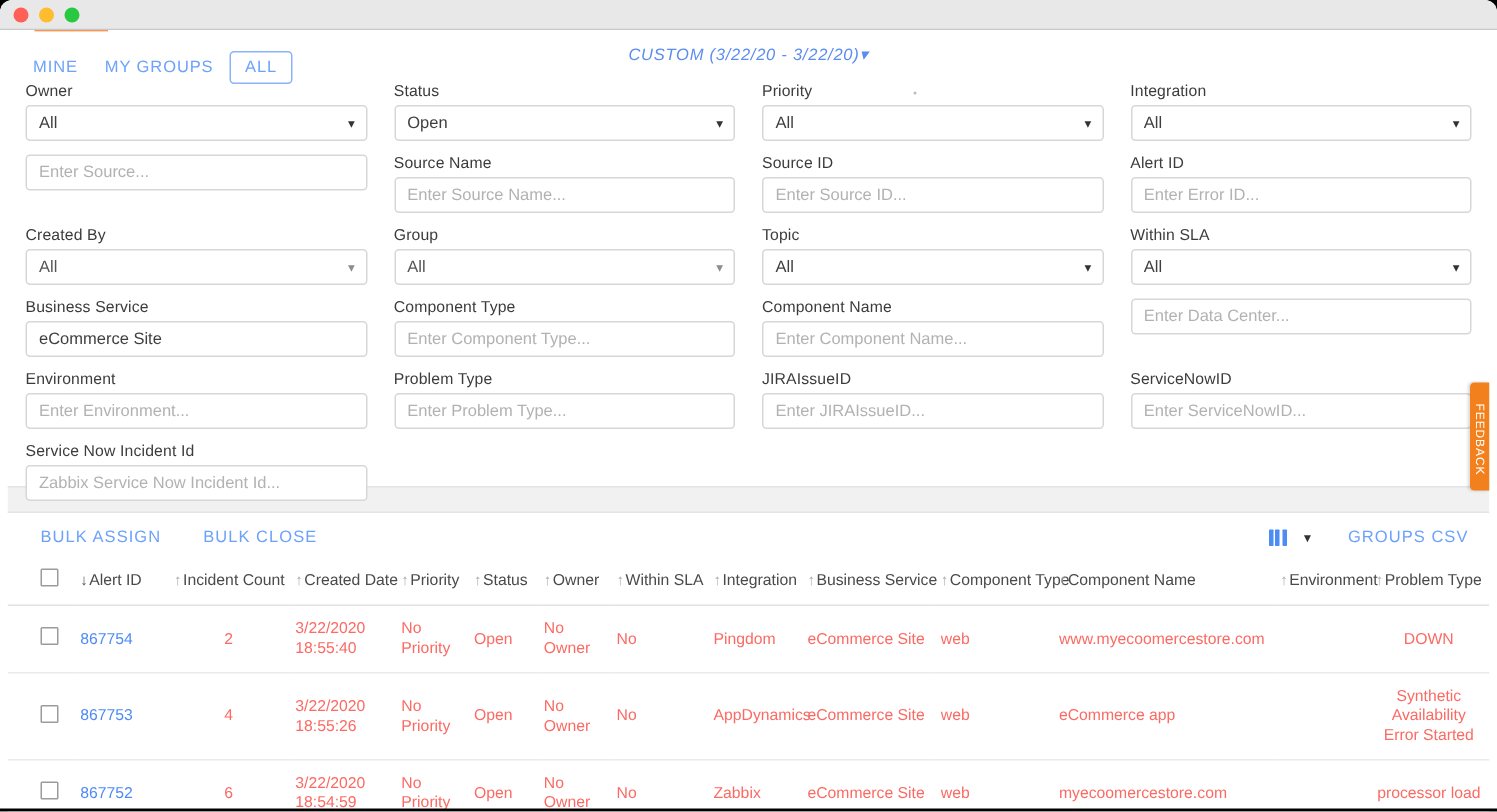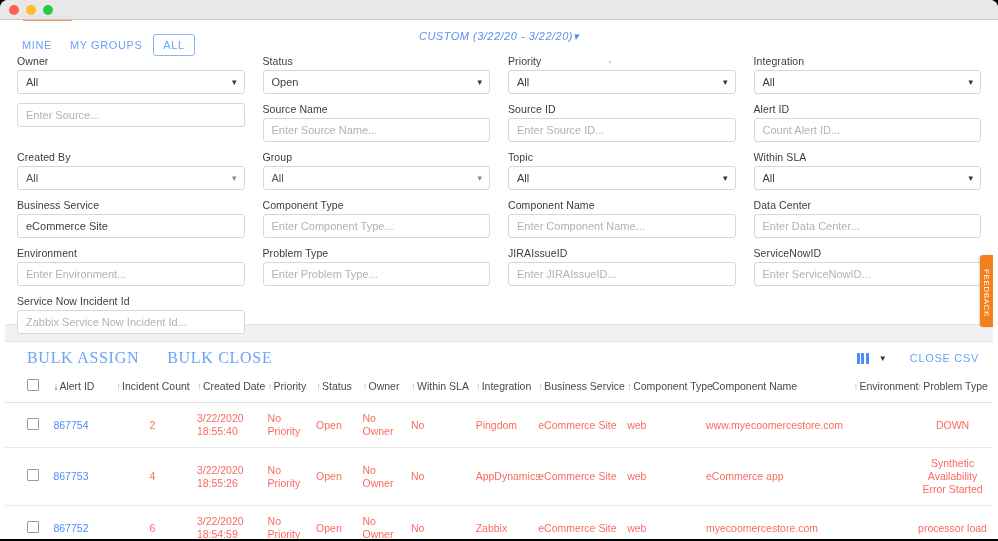--- a/index.html
+++ b/index.html
@@ -186,22 +186,22 @@
     position: relative;
     background: #fff;
     padding: 0;
   }
   .table-toolbar {
     display: flex; align-items: center;
     height: 32px;
     padding: 0 14px 0 22px;
   }
   .bulk {
-    font-size: 16px; letter-spacing: .7px;
-    color: #6ca2fb; margin-right: 28px; cursor: pointer; font-family: Liberation Serif, serif;
+    font-size: 11px; letter-spacing: .7px;
+    color: #6ca2fb; margin-right: 28px; cursor: pointer;
   }
   .toolbar-right {
     margin-left: auto;
     display: flex; align-items: center; gap: 9px;
   }
   .cols-icon { display:flex; align-items:flex-end; gap:1.5px; cursor:pointer; height:11px; }
   .cols-icon i { display:block; width:3px; background:#4d8bf5; border-radius:.5px; }
   .cols-icon i:nth-child(1){ height:11px; }
   .cols-icon i:nth-child(2){ height:11px; }
   .cols-icon i:nth-child(3){ height:11px; }
@@ -327,21 +327,21 @@
         </div>
         <div class="field">
           <label>Source ID</label>
           <div class="ctl placeholder">
               <span>Enter Source ID...</span>
             </div>
         </div>
         <div class="field">
           <label>Alert ID</label>
           <div class="ctl placeholder">
-              <span>Count Alert ID...</span>
+              <span>Enter Error ID...</span>
             </div>
         </div>
 
         <div class="field">
           <label>Created By</label>
           <div class="ctl select muted">
               <span>All</span>
             </div>
         </div>
         <div class="field">
@@ -375,21 +375,20 @@
               <span>Enter Component Type...</span>
             </div>
         </div>
         <div class="field">
           <label>Component Name</label>
           <div class="ctl placeholder">
               <span>Enter Component Name...</span>
             </div>
         </div>
         <div class="field">
-          <label>Data Center</label>
           <div class="ctl placeholder">
               <span>Enter Data Center...</span>
             </div>
         </div>
 
         <div class="field">
           <label>Environment</label>
           <div class="ctl placeholder">
               <span>Enter Environment...</span>
             </div>
@@ -440,21 +439,21 @@
       <div class="table-toolbar">
         <div class="bulk">BULK ASSIGN</div>
         <div class="bulk">BULK CLOSE</div>
         <div class="toolbar-right">
           <div class="cols-icon">
               <i></i>
               <i></i>
               <i></i>
             </div>
           <div class="cols-caret">▼</div>
-          <div class="export">CLOSE CSV</div>
+          <div class="export">GROUPS CSV</div>
         </div>
       </div>
 
       <table>
         <thead>
           <tr>
             <th class="col-cb">
               <span class="cb"></span>
             </th>
             <th class="col-alert"><span class="sortarrow active">↓</span><span>Alert ID</span></th>

